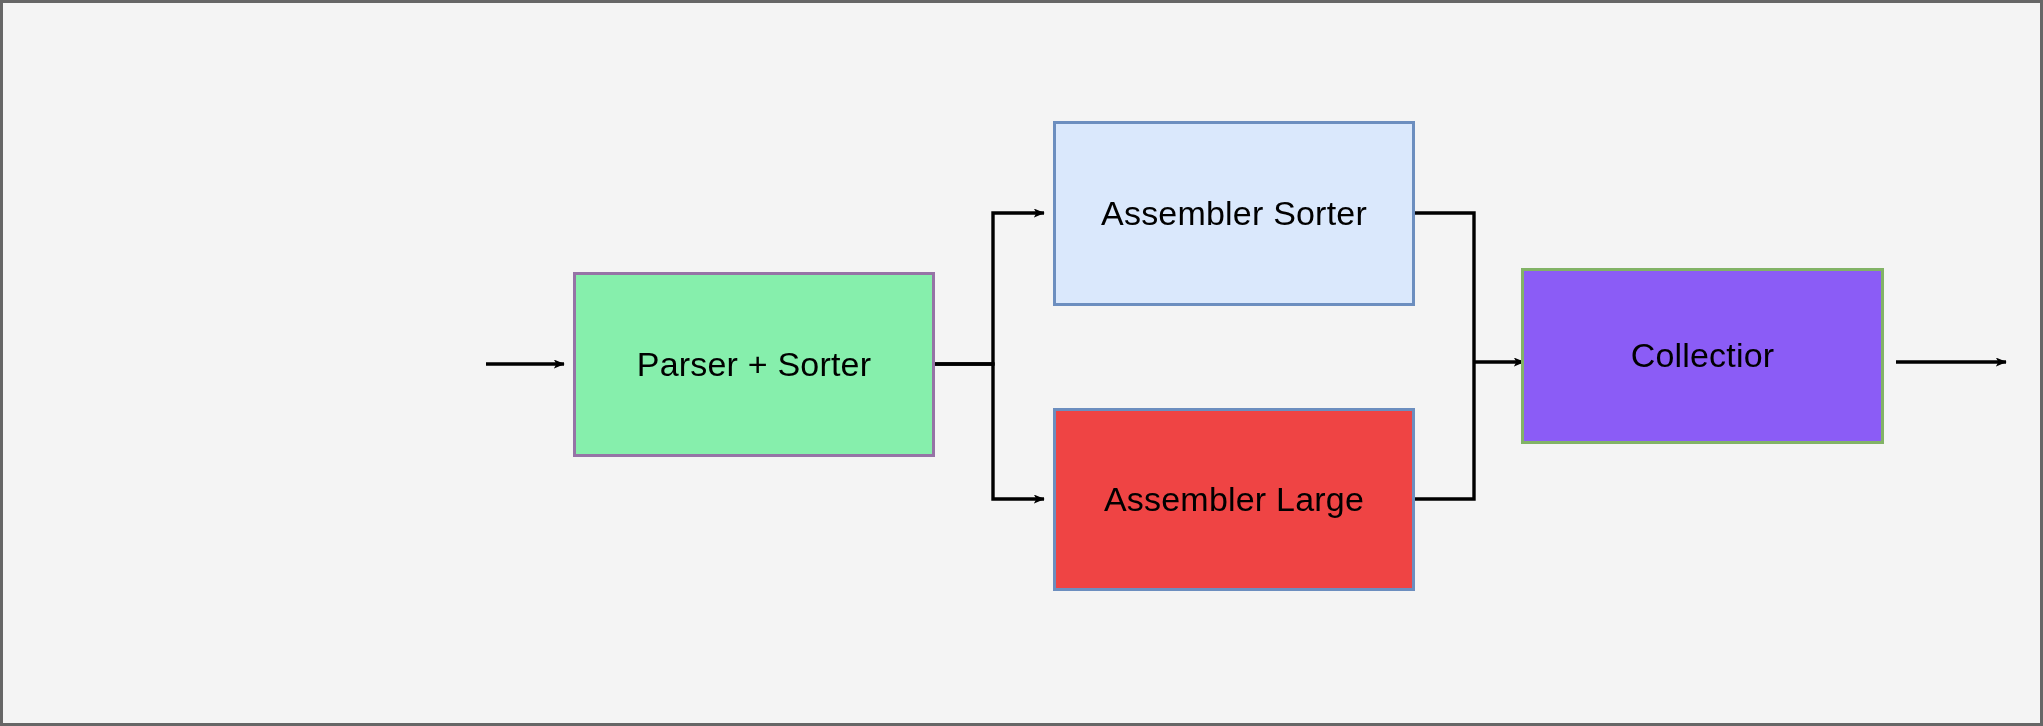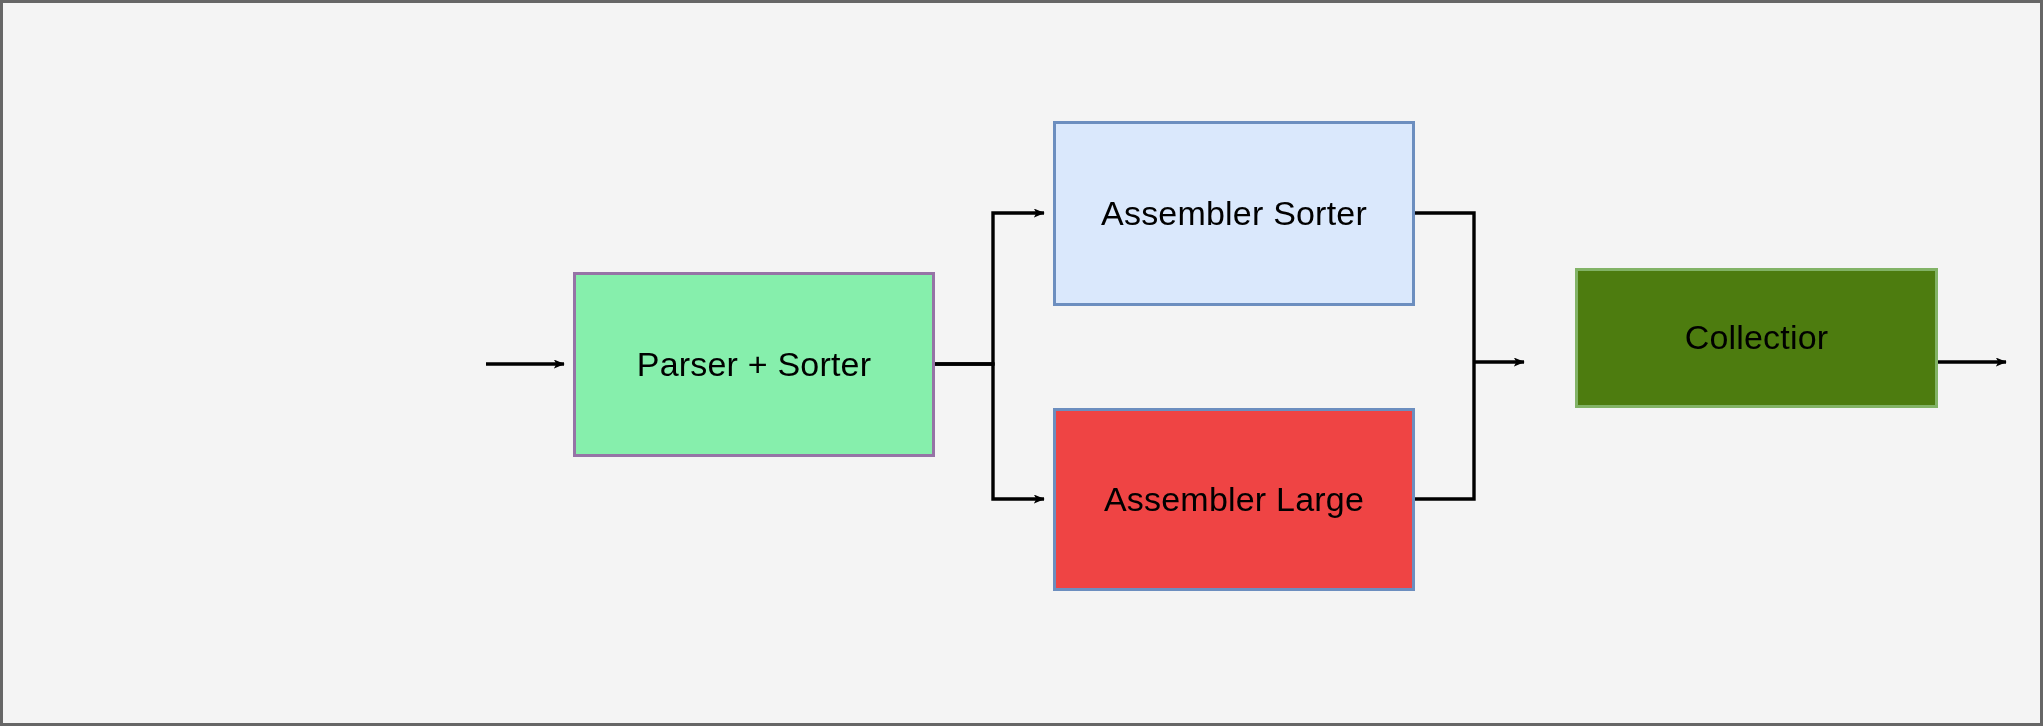--- a/index.html
+++ b/index.html
@@ -92,17 +92,17 @@
   </div>
 
   <div class="node" id="node-assembler-small" style="left: 1050px; top: 118px; width: 362px; height: 185px; background: rgb(218, 232, 252); border-color: rgb(108, 142, 191);">
     <span class="node-label" style="color: rgb(0, 0, 0);">Assembler Sorter</span>
   </div>
 
   <div class="node" id="node-assembler-large" style="left: 1050px; top: 405px; width: 362px; height: 183px; background: #ef4444; border-color: rgb(108, 142, 191);">
     <span class="node-label" style="color: rgb(0, 0, 0);">Assembler Large</span>
   </div>
 
-  <div class="node" id="node-collectior" style="left: 1572px; top: 265px; width: 363px; height: 140px; background: #4d7c0f; border-color: rgb(130, 179, 102);">
+  <div class="node" id="node-collectior" style="left: 1518px; top: 265px; width: 363px; height: 176px; background: #8b5cf6; border-color: rgb(130, 179, 102);">
     <span class="node-label" style="color: rgb(0, 0, 0);">Collectior</span>
   </div>
 
 </div>
 
 </body></html>

